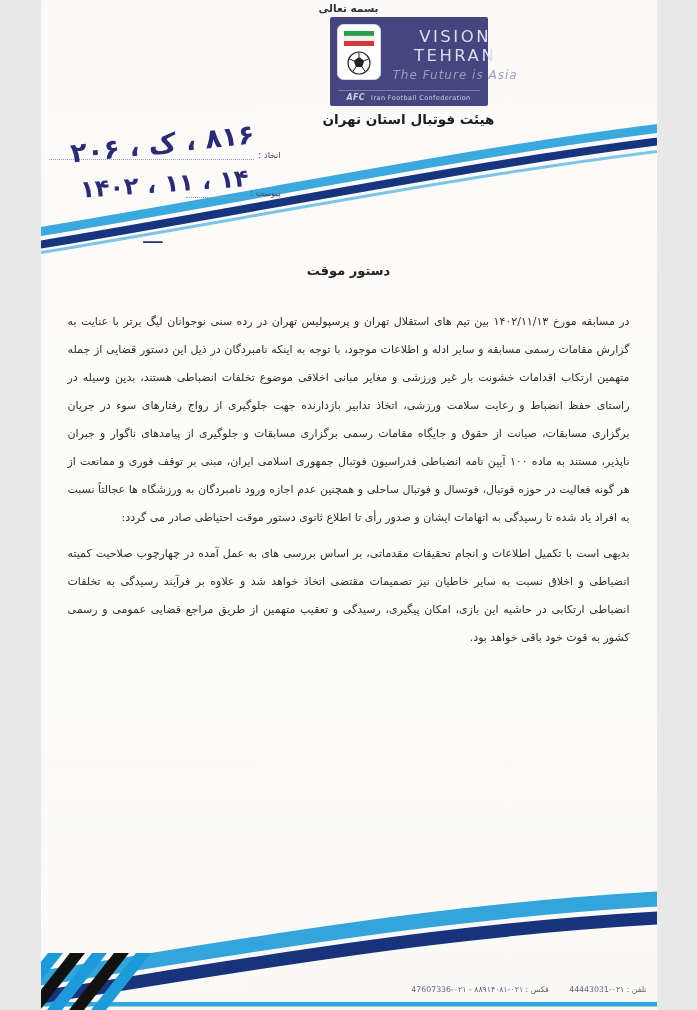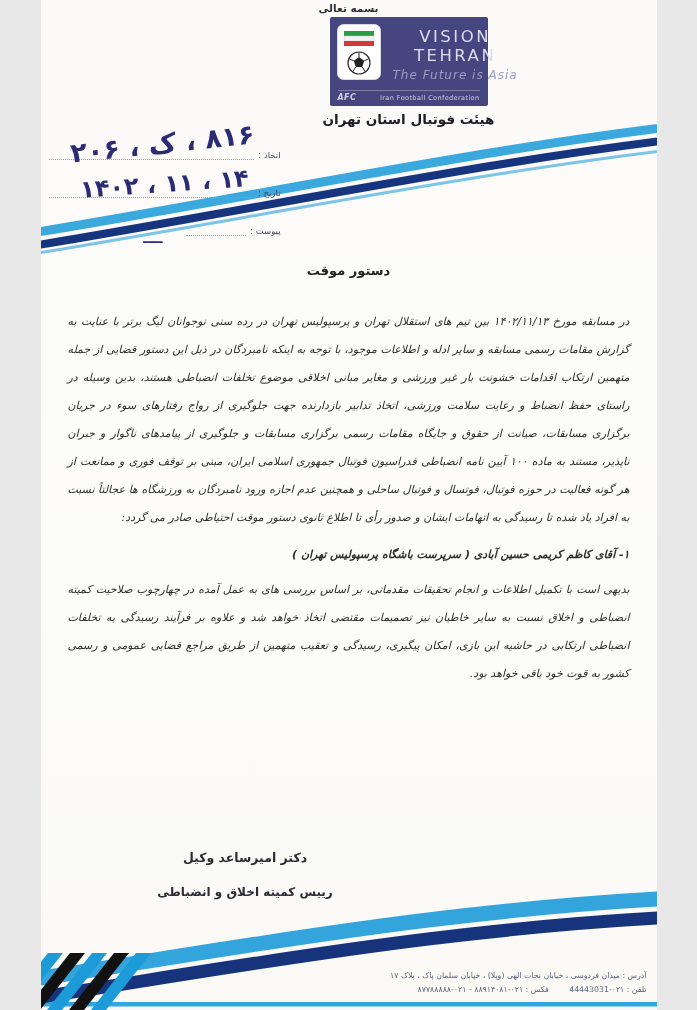--- a/index.html
+++ b/index.html
@@ -16,21 +16,21 @@
     padding:7px 7px 20px 7px; box-sizing:border-box; gap:6px; direction:ltr;}
   .emblem{width:44px; height:56px; flex:0 0 auto;}
   .logo-divider{width:1px; align-self:stretch; margin-bottom:12px;
     background:rgba(255,255,255,.35);}
   .logo-text{flex:1; text-align:center; padding-top:3px;}
   .vision{font-size:16.5px; letter-spacing:2.5px; line-height:19px; color:#dcdcec;}
   .tagline{font-size:12px; font-style:italic; color:#9c9cc2; margin-top:3px;
     letter-spacing:1px; white-space:nowrap;}
   .afc-row{position:absolute; left:8px; right:8px; bottom:4px;
     border-top:1px solid rgba(255,255,255,.3); padding-top:2px;
-    display:flex; gap:6px; justify-content:space-between; align-items:center;
+    display:flex; gap:6px; justify-content:center; align-items:center;
     color:#cfcfe2; font-size:6.5px; letter-spacing:.4px;}
   .afc-mark{font-weight:bold; font-style:italic; font-size:8px;}
   .org-name{position:absolute; top:111px; left:269px; width:198px; text-align:center;
     font-size:13.5px; font-weight:bold; color:#1c1c24; direction:rtl; white-space:nowrap;}
   
   .swoosh{position:absolute; left:0; pointer-events:none;}
   .swoosh-top{top:102px;}
   .swoosh-bottom{top:883px;}
   
   .meta{position:absolute; left:8px; top:146px; width:232px; direction:rtl;}
@@ -40,21 +40,21 @@
   .dots{flex:1; border-bottom:1.5px dotted #9a9ab0; height:10px;}
   .hw{position:absolute; color:#2b2c74; font-weight:bold; direction:rtl; white-space:nowrap;}
   .hw-number{top:-18px; right:26px; font-size:27px; transform:rotate(-6deg); letter-spacing:1px;}
   .hw-date{top:24px; right:32px; font-size:24px; transform:rotate(-4deg);}
   .hw-attach{top:84px; right:118px; font-size:14px;}
   
   .doc-title{position:absolute; top:263px; left:0; right:0; text-align:center;
     font-size:13px; font-weight:bold; color:#222; direction:rtl;}
   .body{position:absolute; top:308px; right:27px; left:27px; direction:rtl;
     text-align:justify; font-size:11px; line-height:28px; color:#2e2e2e;}
-  .body p{margin:0 0 8px;font-style:italic;}
+  .body p{margin:0 0 8px;}
   .body .item{font-weight:bold; margin:2px 0 6px; line-height:30px; text-align:right;}
   .signature{position:absolute; left:82px; top:850px; width:245px; text-align:center;
     direction:rtl; font-weight:bold; color:#2b2b33;}
   .sig-name{font-size:12.5px; margin-bottom:20px;}
   .sig-role{font-size:12px;}
   
   .footer{position:absolute; right:10px; bottom:13px; direction:rtl; text-align:right;
     font-size:7.8px; color:#5a6278; line-height:14px; z-index:3;}
   .footer-line2 span + span{margin-right:18px;}
 </style>
@@ -95,60 +95,50 @@
     <path d="M 710,16 C 480,38 230,92 -15,132" fill="none" stroke="#3ba8de" stroke-width="9"></path>
     <path d="M 710,29 C 480,51 230,105 -15,145" fill="none" stroke="#17357e" stroke-width="8"></path>
     <path d="M 710,39 C 480,61 230,113 -15,153" fill="none" stroke="#7cc4e8" stroke-width="3"></path>
   </svg>
 
   <div class="meta">
     <div class="meta-row">
       <span class="meta-label">اتخاذ :</span>
       <span class="dots"></span>
     </div>
-    <div class="meta-row">
-      <span class="meta-label">تاریخ :</span>
-      <span class="dots"></span>
-    </div>
     <div class="meta-row row-attach">
       <span class="meta-label">پیوست :</span>
       <span class="dots"></span>
     </div>
     <div class="hw hw-number">۸۱۶ ، ک ، ۲۰۶</div>
     <div class="hw hw-date">۱۴ ، ۱۱ ، ۱۴۰۲</div>
     <div class="hw hw-attach">ــــ</div>
   </div>
 
   <div class="doc-title">دستور موقت</div>
 
   <div class="body">
     <p>در مسابقه مورخ ۱۴۰۲/۱۱/۱۳ بین تیم های استقلال تهران و پرسپولیس تهران در رده سنی نوجوانان لیگ برتر با عنایت به گزارش مقامات رسمی مسابقه و سایر ادله و اطلاعات موجود، با توجه به اینکه نامبردگان در ذیل این دستور قضایی از جمله متهمین ارتکاب اقدامات خشونت بار غیر ورزشی و مغایر مبانی اخلاقی موضوع تخلفات انضباطی هستند، بدین وسیله در راستای حفظ انضباط و رعایت سلامت ورزشی، اتخاذ تدابیر بازدارنده جهت جلوگیری از رواج رفتارهای سوء در جریان برگزاری مسابقات، صیانت از حقوق و جایگاه مقامات رسمی برگزاری مسابقات و جلوگیری از پیامدهای ناگوار و جبران ناپذیر، مستند به ماده ۱۰۰ آیین نامه انضباطی فدراسیون فوتبال جمهوری اسلامی ایران، مبنی بر توقف فوری و ممانعت از هر گونه فعالیت در حوزه فوتبال، فوتسال و فوتبال ساحلی و همچنین عدم اجازه ورود نامبردگان به ورزشگاه ها عجالتاً نسبت به افراد یاد شده تا رسیدگی به اتهامات ایشان و صدور رأی تا اطلاع ثانوی دستور موقت احتیاطی صادر می گردد:</p>
-    <p class="item">۱- آقای کاظم کریمی حسین آبادی ( سرپرست باشگاه پرسپولیس تهران )</p>
     <p>بدیهی است با تکمیل اطلاعات و انجام تحقیقات مقدماتی، بر اساس بررسی های به عمل آمده در چهارچوب صلاحیت کمیته انضباطی و اخلاق نسبت به سایر خاطیان نیز تصمیمات مقتضی اتخاذ خواهد شد و علاوه بر فرآیند رسیدگی به تخلفات انضباطی ارتکابی در حاشیه این بازی، امکان پیگیری، رسیدگی و تعقیب متهمین از طریق مراجع قضایی عمومی و رسمی کشور به قوت خود باقی خواهد بود.</p>
   </div>
 
-  <div class="signature">
-    <div class="sig-name">دکتر امیرساعد وکیل</div>
-    <div class="sig-role">رییس کمیته اخلاق و انضباطی</div>
-  </div>
 
   <svg class="swoosh swoosh-bottom" width="697" height="127" viewBox="0 0 697 127">
     <rect x="0" y="119" width="697" height="4.5" fill="#2fa8df"></rect>
     <path d="M -20,98 C 170,70 430,18 720,12" fill="none" stroke="#33a5dc" stroke-width="15"></path>
     <path d="M -20,117 C 170,89 430,37 720,31" fill="none" stroke="#16337c" stroke-width="13"></path>
     <g>
       <polygon points="-38,127 -23,127 22,70 7,70" fill="#1d9bd8"></polygon>
       <polygon points="-16,127 -1,127 44,70 29,70" fill="#111111"></polygon>
       <polygon points="6,127 21,127 66,70 51,70" fill="#1d9bd8"></polygon>
       <polygon points="28,127 43,127 88,70 73,70" fill="#111111"></polygon>
       <polygon points="50,127 65,127 110,70 95,70" fill="#1d9bd8"></polygon>
     </g>
   </svg>
 
   <div class="footer">
-    <div>آدرس : میدان فردوسی ، خیابان نجات الهی (ویلا) ، خیابان سلمان پاک ، پلاک ۱۷</div>
     <div class="footer-line2">
       <span>تلفن : ۰۲۱-44443031</span>
-      <span>فکس : ۰۲۱-۸۸۹۱۴۰۸۱ - ۰۲۱-۸۷۷۸۸۸۸۸</span>
+      <span>فکس : ۰۲۱-۸۸۹۱۴۰۸۱ - ۰۲۱-47607336</span>
     </div>
   </div>
 
 </div>
 
 </body></html>

